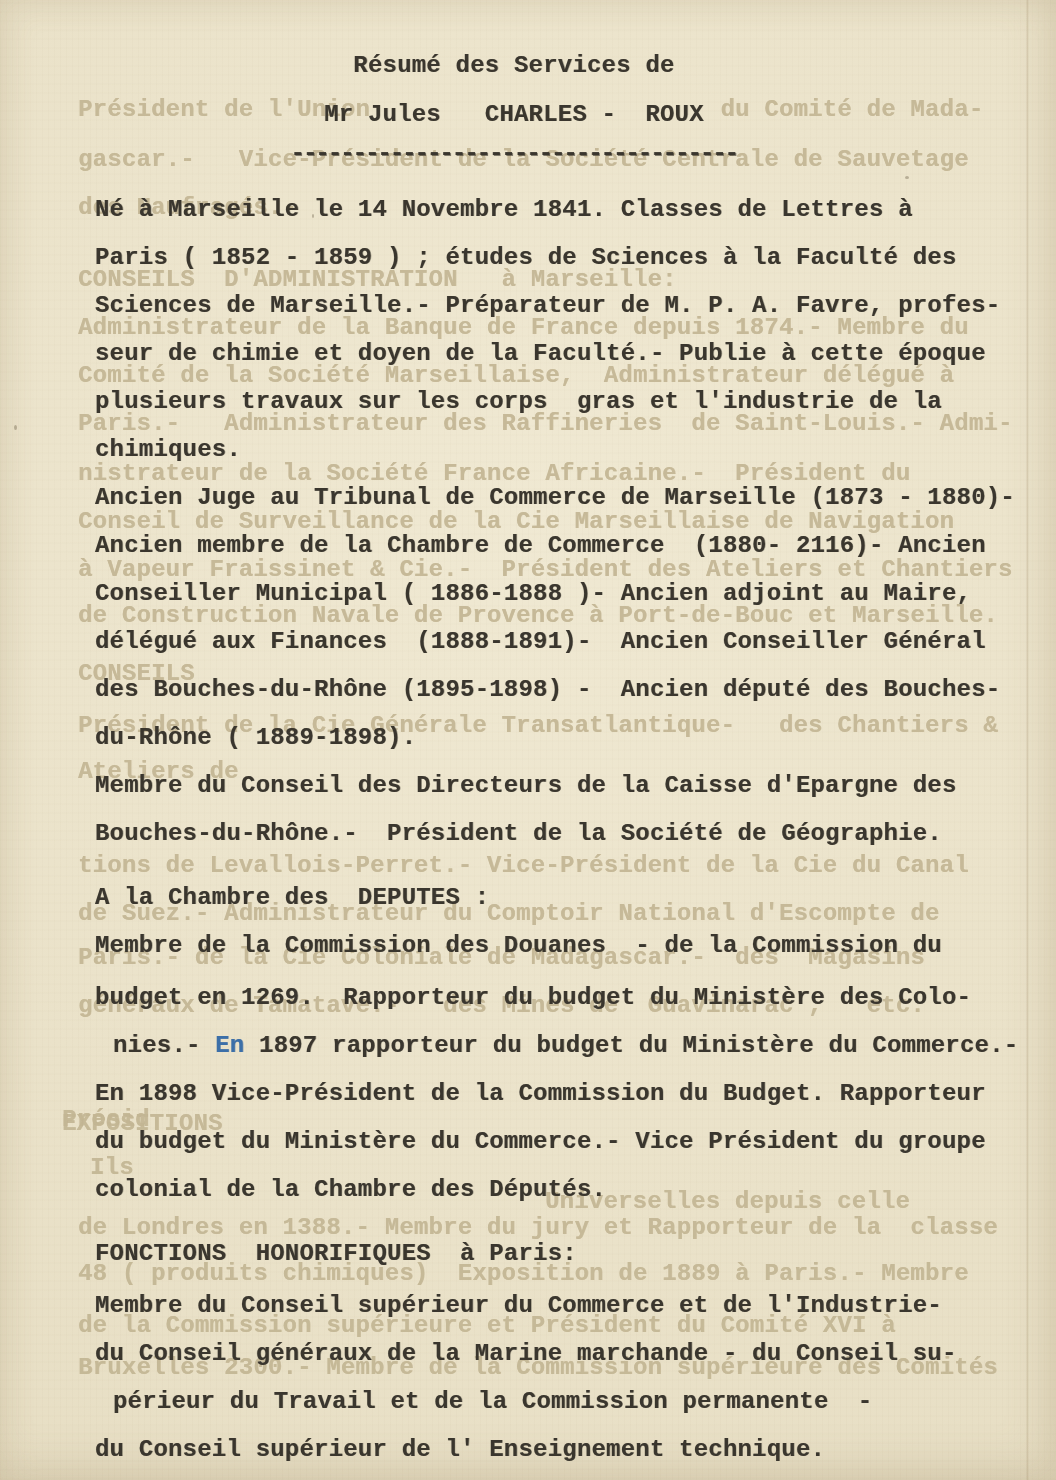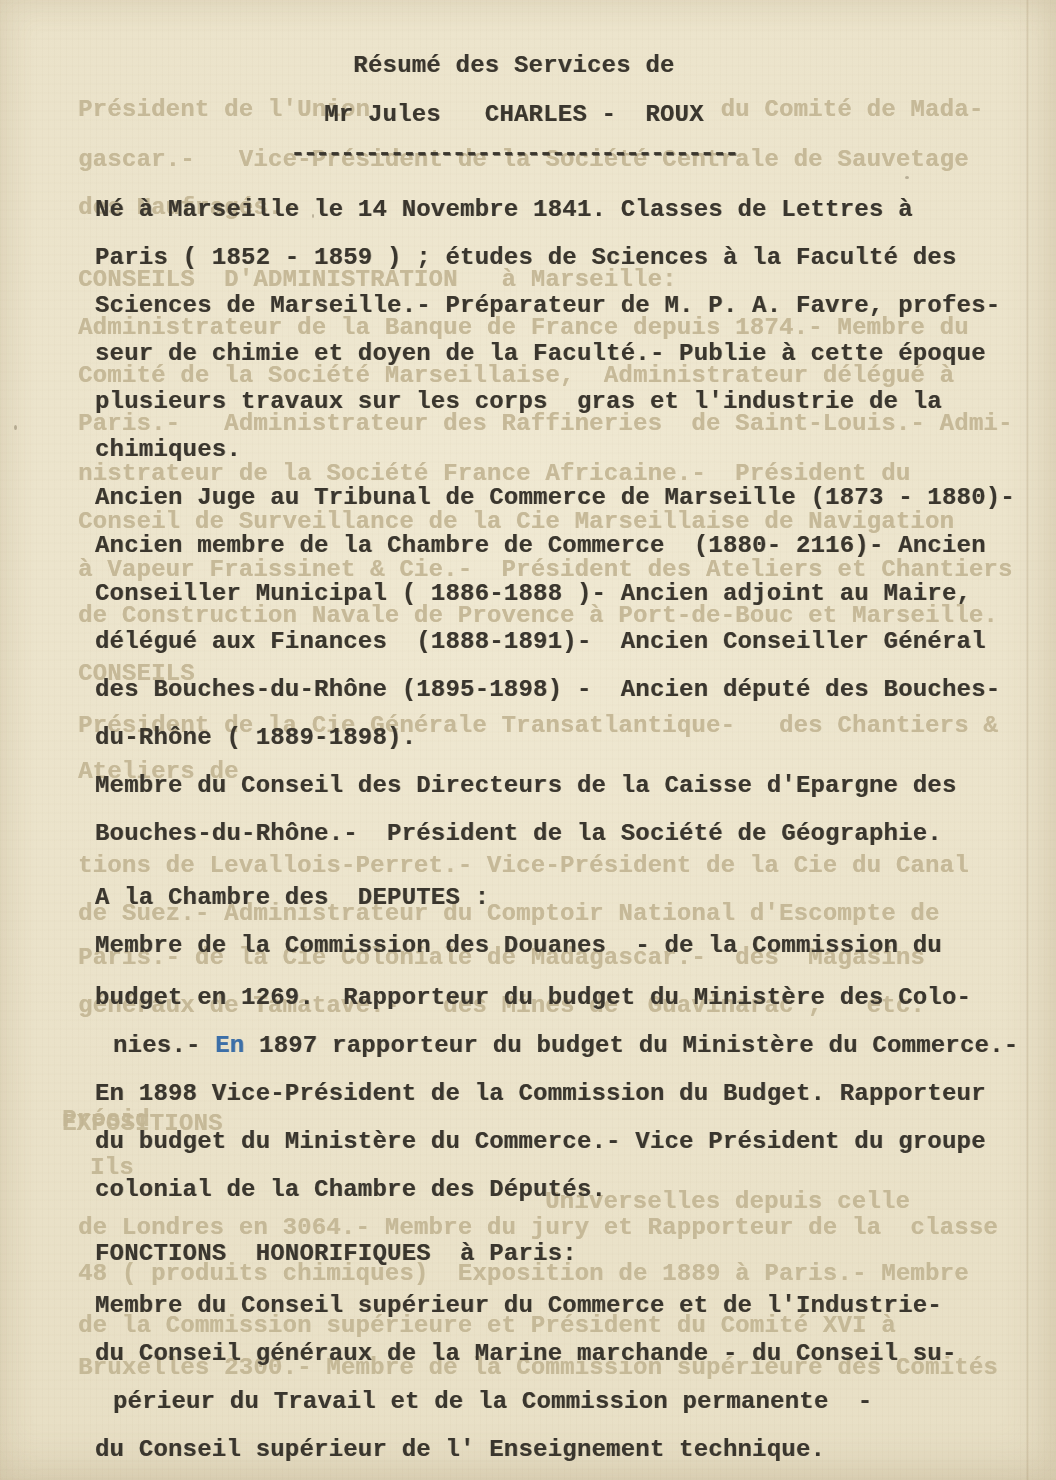--- a/index.html
+++ b/index.html
@@ -80,21 +80,21 @@
       <div class="ghost" style="top: 712px; left: 78px;">Président de la Cie Générale Transatlantique-   des Chantiers &amp;</div>
       <div class="ghost" style="top: 758px; left: 78px;">Ateliers de</div>
       <div class="ghost" style="top: 852px; left: 78px;">tions de Levallois-Perret.- Vice-Président de la Cie du Canal</div>
       <div class="ghost" style="top: 900px; left: 78px;">de Suez.- Administrateur du Comptoir National d'Escompte de</div>
       <div class="ghost" style="top: 944px; left: 78px;">Paris.- de la Cie Coloniale de Madagascar.-  des  Magasins</div>
       <div class="ghost" style="top: 992px; left: 78px;">généraux de Tamatave.-   des Mines de  Guavinarac ,   etc.</div>
       <div class="ghost" style="top: 1110px; left: 62px;">EXPOSITIONS</div>
       <div class="ghost" style="top: 1106px; left: 62px;">Présid</div>
       <div class="ghost" style="top: 1154px; left: 62px; margin-left: 28px;">Ils</div>
       <div class="ghost" style="top: 1188px; left: 545px;">Universelles depuis celle</div>
-      <div class="ghost" style="top: 1214px; left: 78px;">de Londres en 3064.- Membre du jury et Rapporteur de la  classe</div>
+      <div class="ghost" style="top: 1214px; left: 78px;">de Londres en 1388.- Membre du jury et Rapporteur de la  classe</div>
       <div class="ghost" style="top: 1260px; left: 78px;">48 ( produits chimiques)  Exposition de 1889 à Paris.- Membre</div>
       <div class="ghost" style="top: 1312px; left: 78px;">de la Commission supérieure et Président du Comité XVI à</div>
       <div class="ghost" style="top: 1354px; left: 78px;">Bruxelles 2300.- Membre de la Commission supérieure des Comités</div>
     </div>
 
   <div class="crease" style="left:1026px;"></div>
   <div class="speck" style="left:14px;top:425px;width:3px;height:5px;"></div>
   <div class="speck" style="left:905px;top:176px;width:4px;height:3px;"></div>
   <div class="speck" style="left:312px;top:214px;width:2px;height:4px;"></div>
 

